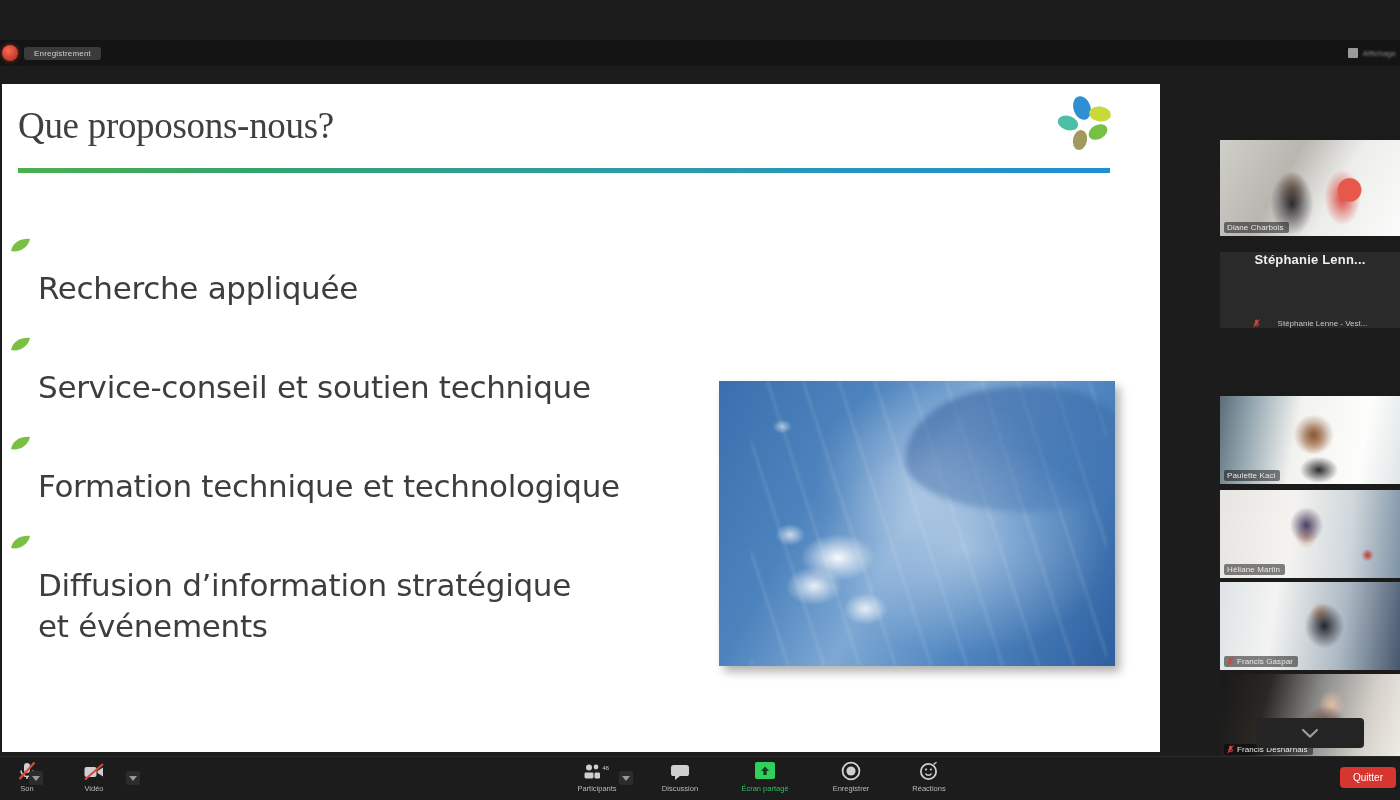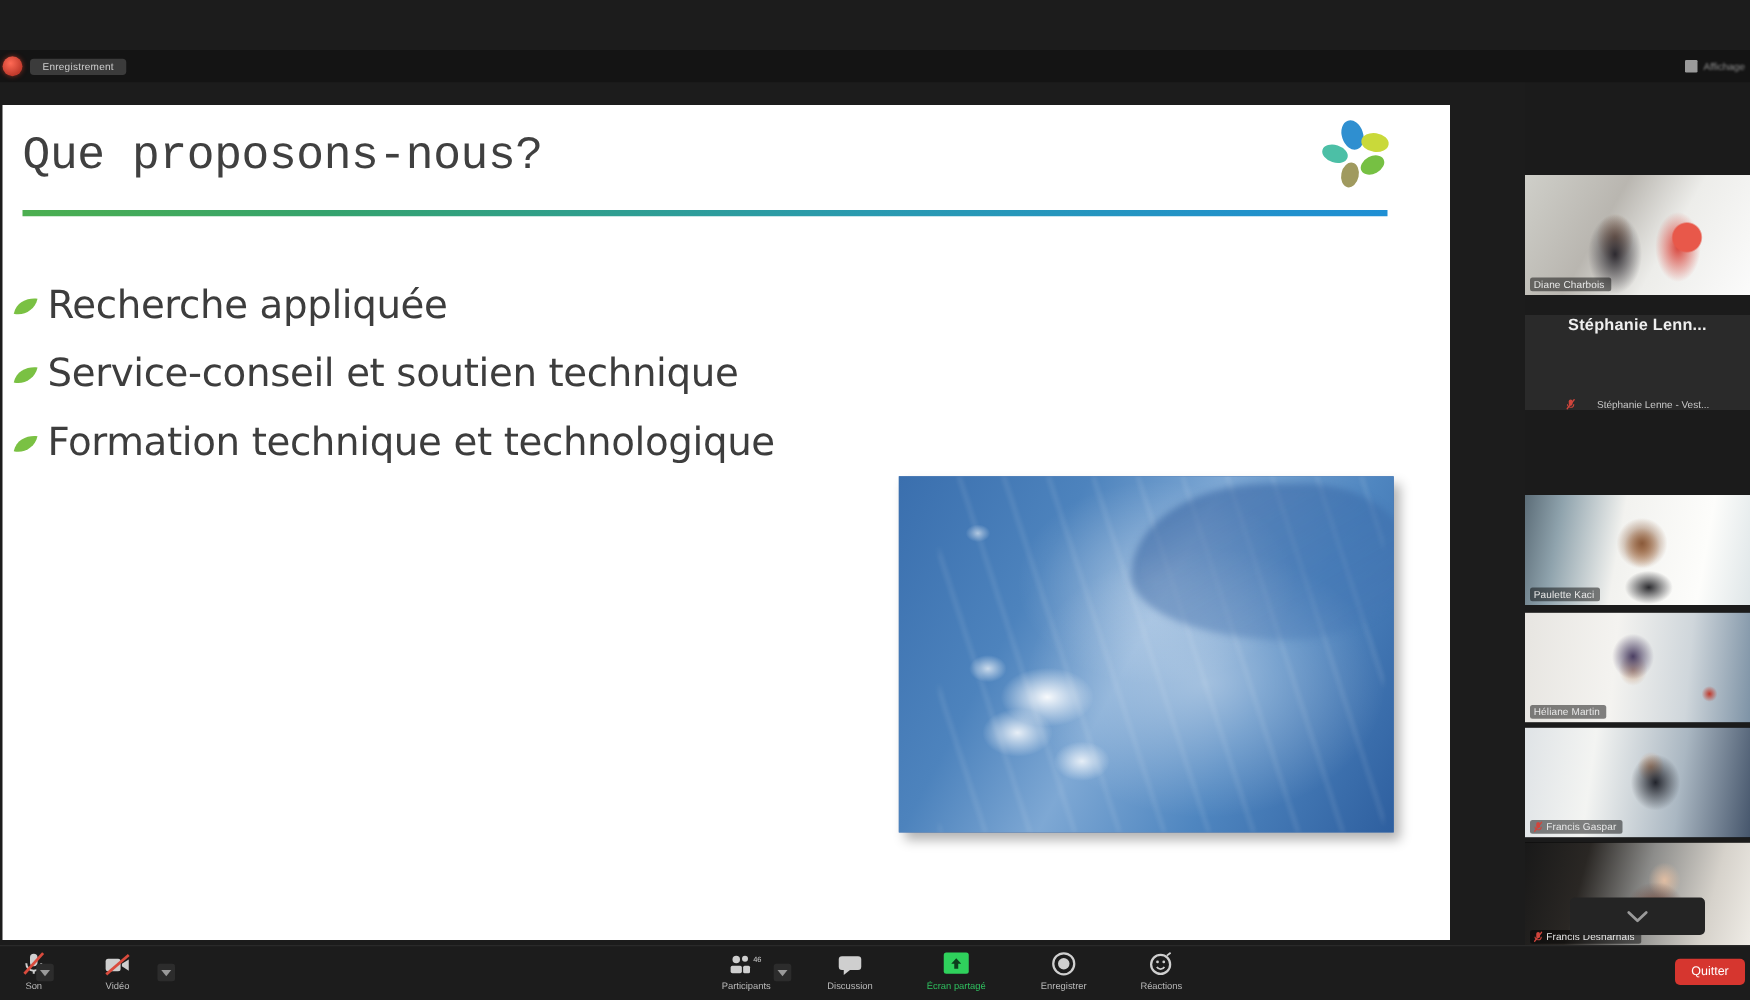--- a/index.html
+++ b/index.html
@@ -23,31 +23,31 @@
   .tb-txt { color:#8f8f8f; font-size:8px; filter:blur(.8px); }
 
   
   .stage { position:absolute; left:0; top:66px; width:1220px; height:690px;
     background:#1c1c1c; }
   .slide { position:absolute; left:2px; top:18px; width:1158px; height:668px;
     background:#ffffff; overflow:hidden; }
 
   .slide-title { position:absolute; left:16px; top:20px; font-size:37px;
     color:#404040; font-weight:400; letter-spacing:-.3px;
-    font-family:Liberation Mono, monospace; }
+    font-family:Liberation Serif, serif; }
   .rule { position:absolute; left:16px; top:84px; width:1092px; height:5px;
     background:linear-gradient(to right,#4caf50 0%,#35a36d 22%,#2a9ab0 62%,#1f8fd4 100%); }
 
   .logo { position:absolute; right:44px; top:10px; width:64px; height:60px; }
 
   .bullets { position:absolute; left:8px; top:140px; width:700px; }
   .bullet { display:flex; align-items:flex-start; margin-bottom:14px; }
   .leaf { width:21px; height:15px; flex:none; margin-top:14px; margin-right:7px; }
   .btxt { font-size:31px; line-height:1.32; color:#3d3d3d; font-weight:400;
-    font-family:"DejaVu Sans", sans-serif; letter-spacing:-.3px; }
+    font-family:"DejaVu Sans", sans-serif; letter-spacing:-.3px;margin-top:44px; }
 
   .slide-img { position:absolute; left:717px; top:297px; width:396px; height:285px;
     box-shadow:5px 6px 9px rgba(0,0,0,.30); overflow:hidden; background:#2f63a8; }
   .slide-img .inner { position:absolute; inset:0;
     background:
       radial-gradient(ellipse 60px 38px at 30% 62%, rgba(255,255,255,.95), rgba(255,255,255,0) 62%),
       radial-gradient(ellipse 44px 30px at 24% 72%, rgba(255,255,255,.85), rgba(255,255,255,0) 64%),
       radial-gradient(ellipse 34px 24px at 37% 80%, rgba(255,255,255,.8), rgba(255,255,255,0) 66%),
       radial-gradient(ellipse 22px 16px at 18% 54%, rgba(255,255,255,.7), rgba(255,255,255,0) 68%),
       radial-gradient(ellipse 14px 10px at 16% 16%, rgba(255,255,255,.55), rgba(255,255,255,0) 70%),
@@ -152,20 +152,27 @@
             <path d="M1 13 C3 3, 13 0, 20 1 C18 10, 9 15, 1 13 Z" fill="#7ac143"></path>
             </svg>
           <div class="btxt">Service-conseil et soutien technique</div>
         </div>
         <div class="bullet">
           <svg class="leaf" viewBox="0 0 21 15">
             <path d="M1 13 C3 3, 13 0, 20 1 C18 10, 9 15, 1 13 Z" fill="#7ac143"></path>
             </svg>
           <div class="btxt">Formation technique et technologique</div>
         </div>
+        <div class="bullet">
+          <svg class="leaf" viewBox="0 0 21 15">
+            <path d="M1 13 C3 3, 13 0, 20 1 C18 10, 9 15, 1 13 Z" fill="#7ac143"></path>
+            </svg>
+          <div class="btxt" style="white-space:pre-line">Diffusion d’information stratégique
+et événements</div>
+        </div>
       </div>
 
       <div class="slide-img">
         <div class="inner"></div>
         <div class="fold"></div>
         <div class="hand"></div>
       </div>
 
     </div>
     <div class="scroll-nub"></div>

